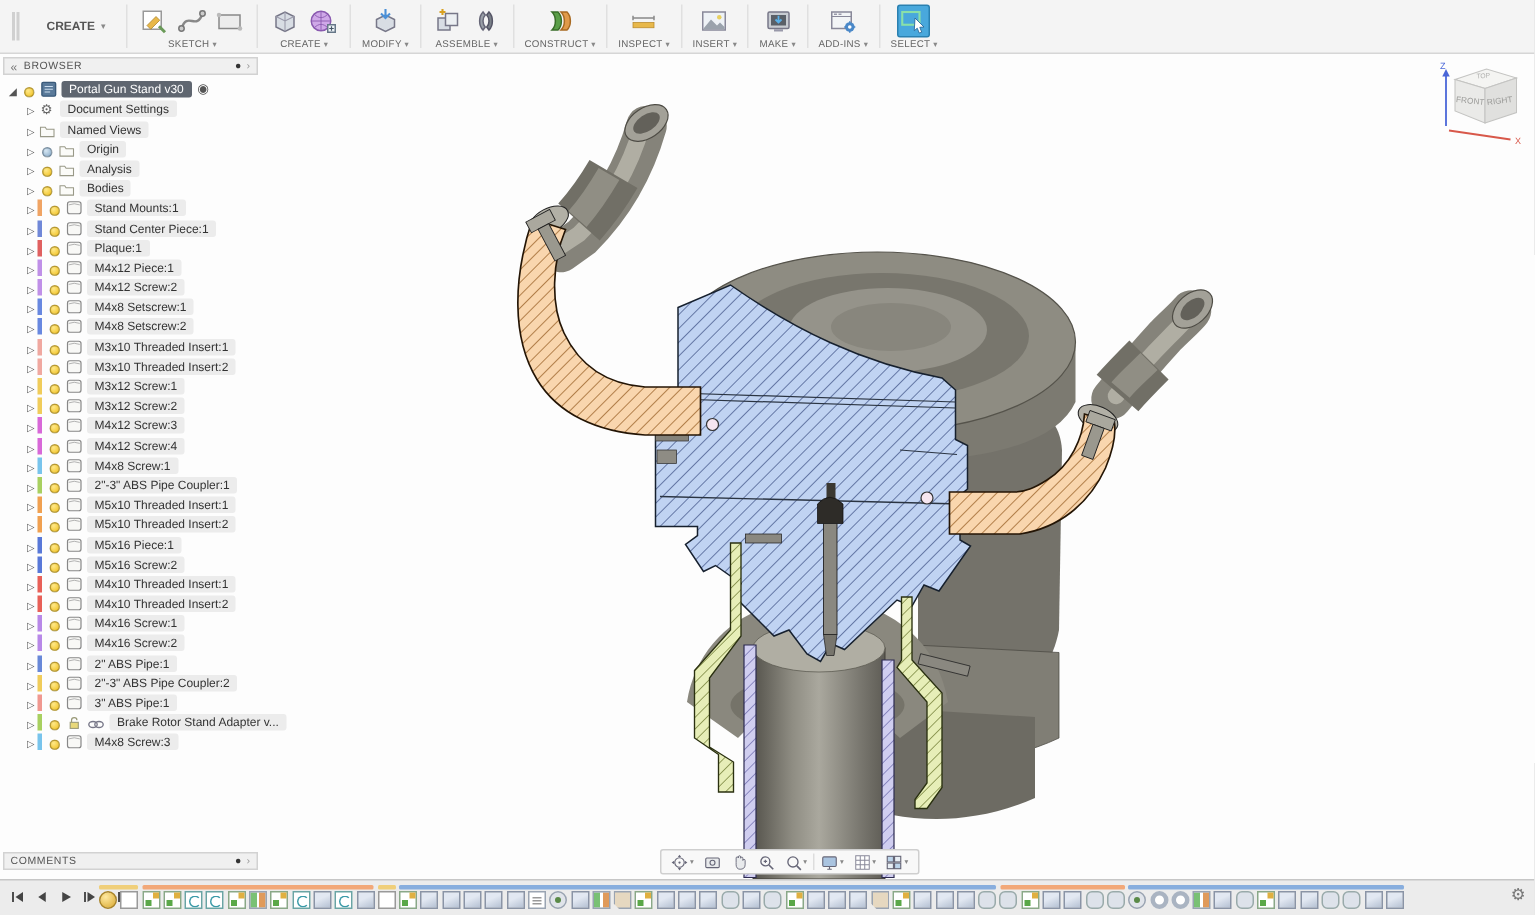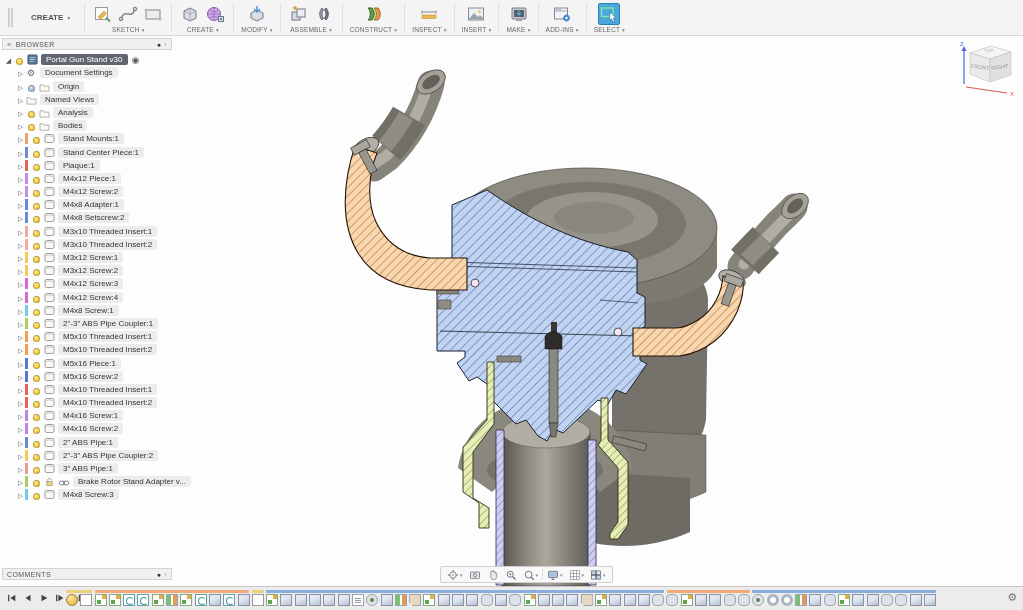--- a/index.html
+++ b/index.html
@@ -402,36 +402,36 @@
           </div>
           <div class="trow">
             <span class="arrow">▷</span>
             <span class="ticon">
               <span class="gear-glyph">⚙</span>
             </span>
             <span class="tlabel">Document Settings</span>
           </div>
           <div class="trow">
             <span class="arrow">▷</span>
-            <span class="bulb off"></span>
             <span class="ticon">
               <svg width="11" height="9" viewBox="0 0 12 10">
                 <path d="M1 2 h3.5 l1 1.5 h5.5 v5.5 h-10 Z" fill="#fbfbf8" stroke="#998" stroke-width=".8"></path>
               </svg>
             </span>
-            <span class="tlabel">Origin</span>
-          </div>
-          <div class="trow">
-            <span class="arrow">▷</span>
+            <span class="tlabel">Named Views</span>
+          </div>
+          <div class="trow">
+            <span class="arrow">▷</span>
+            <span class="bulb off"></span>
             <span class="ticon">
               <svg width="11" height="9" viewBox="0 0 12 10">
                 <path d="M1 2 h3.5 l1 1.5 h5.5 v5.5 h-10 Z" fill="#fbfbf8" stroke="#998" stroke-width=".8"></path>
               </svg>
             </span>
-            <span class="tlabel">Named Views</span>
+            <span class="tlabel">Origin</span>
           </div>
           <div class="trow">
             <span class="arrow">▷</span>
             <span class="bulb on"></span>
             <span class="ticon">
               <svg width="11" height="9" viewBox="0 0 12 10">
                 <path d="M1 2 h3.5 l1 1.5 h5.5 v5.5 h-10 Z" fill="#fbfbf8" stroke="#998" stroke-width=".8"></path>
               </svg>
             </span>
             <span class="tlabel">Analysis</span>
@@ -509,21 +509,21 @@
           <div class="trow">
             <span class="arrow">▷</span>
             <span class="swatch" style="background: rgb(104, 136, 224);"></span>
             <span class="bulb on"></span>
             <span class="ticon">
               <svg width="11" height="11" viewBox="0 0 11 11">
                 <rect x="1" y="1.5" width="9" height="8" rx="1.5" fill="#f8f8f6" stroke="#888" stroke-width=".8"></rect>
                 <path d="M1.8 3.6 q3.7 -1.5 7.4 0" fill="none" stroke="#aaa" stroke-width=".6"></path>
               </svg>
             </span>
-            <span class="tlabel">M4x8 Adapter:1</span>
+            <span class="tlabel">M4x8 Setscrew:1</span>
           </div>
           <div class="trow">
             <span class="arrow">▷</span>
             <span class="swatch" style="background: rgb(104, 136, 224);"></span>
             <span class="bulb on"></span>
             <span class="ticon">
               <svg width="11" height="11" viewBox="0 0 11 11">
                 <rect x="1" y="1.5" width="9" height="8" rx="1.5" fill="#f8f8f6" stroke="#888" stroke-width=".8"></rect>
                 <path d="M1.8 3.6 q3.7 -1.5 7.4 0" fill="none" stroke="#aaa" stroke-width=".6"></path>
               </svg>

